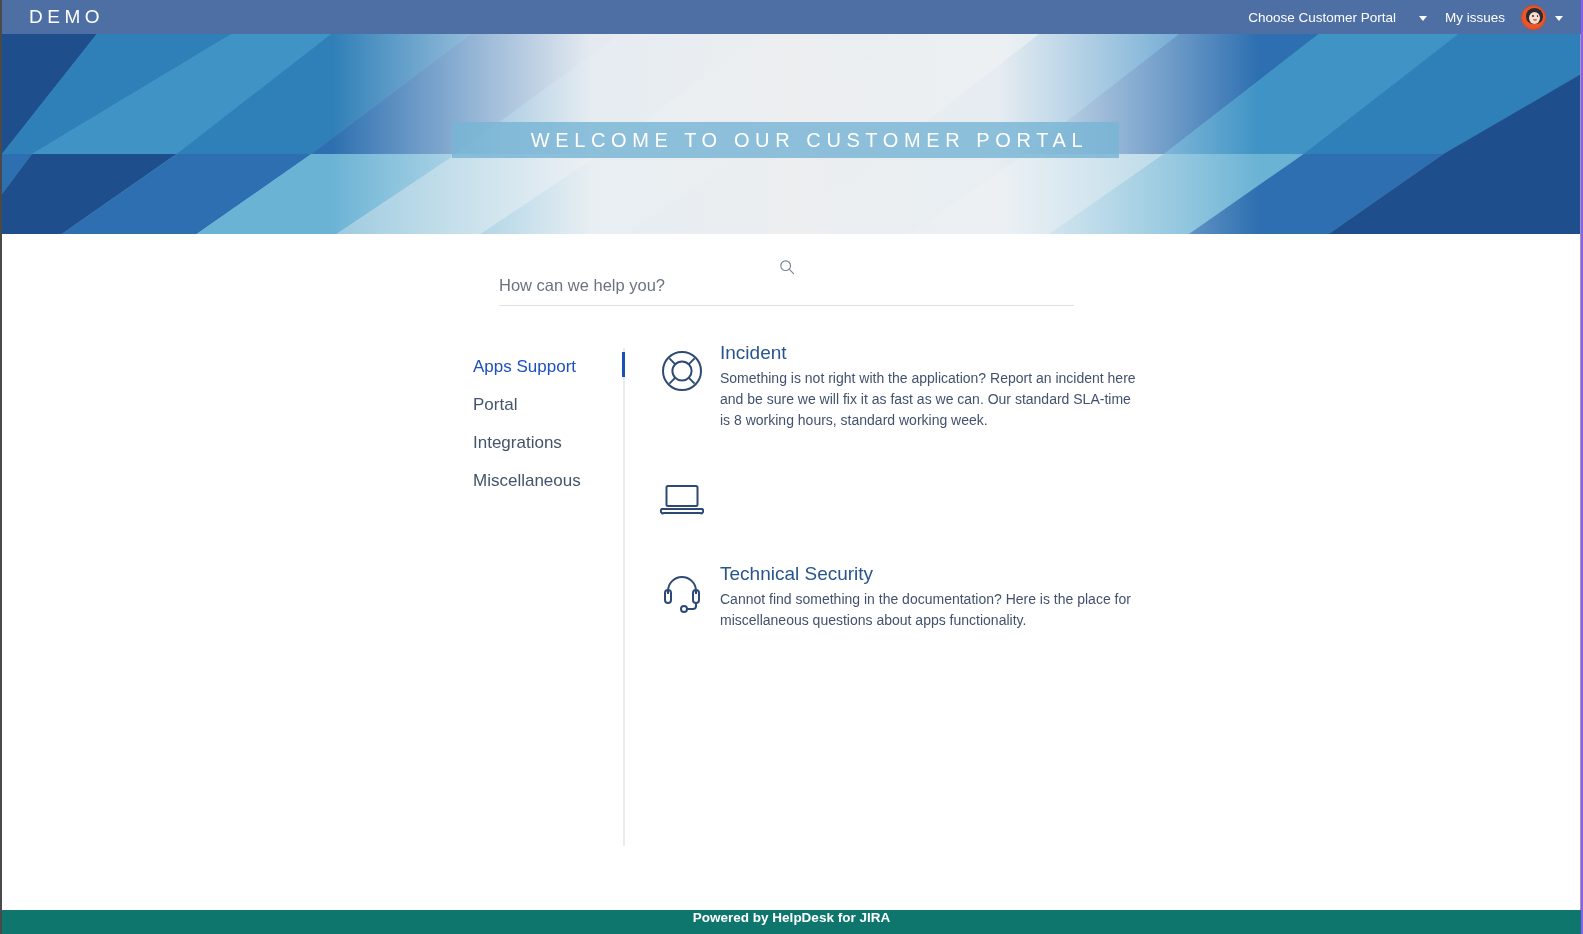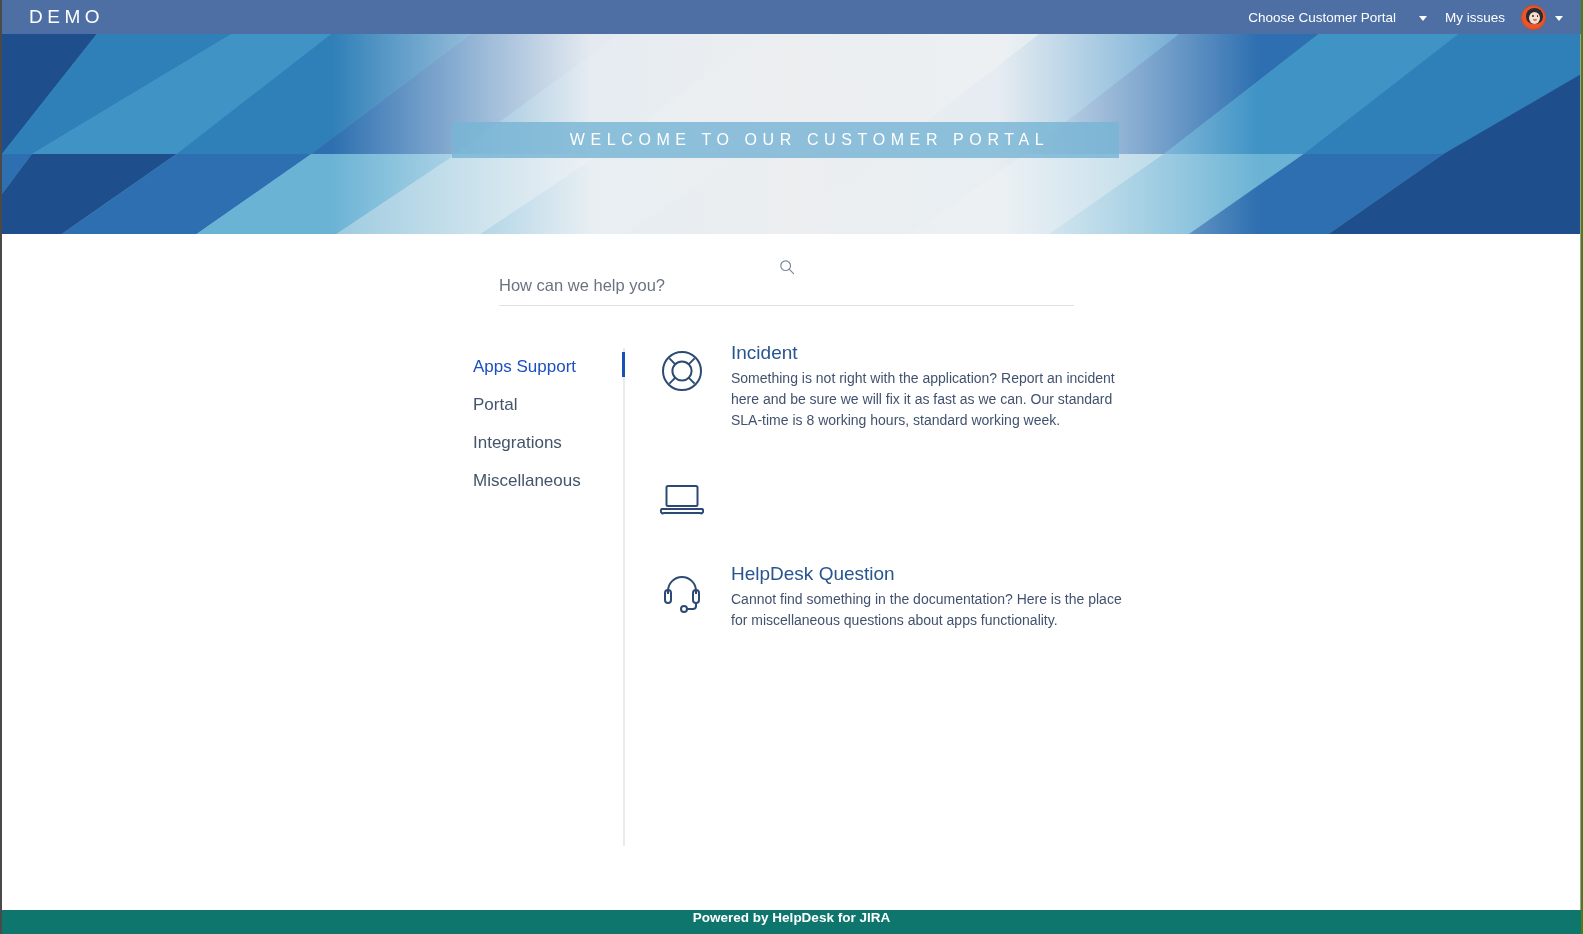--- a/index.html
+++ b/index.html
@@ -8,21 +8,21 @@
     width: 1583px; height: 934px;
     font-family: "Liberation Sans", sans-serif;
     background: #ffffff;
     overflow: hidden;
   }
   .window {
     position: relative;
     width: 1583px; height: 934px;
     background: #ffffff;
     border-left: 2px solid #4a4a4a;
-    border-right: 2px solid #4d7c0f;
+    border-right: 2px solid #8b5cf6;
     overflow: hidden;
   }
 
   
   .topbar {
     position: absolute; top: 0; left: 0; right: 0;
     height: 34px;
     background: #4d6fa4;
     display: flex; align-items: center;
     z-index: 30;
@@ -89,21 +89,21 @@
   .hero svg { display: block; width: 100%; height: 100%; }
   .hero-band {
     position: absolute;
     left: 450px; top: 88px;
     width: 667px; height: 36px;
     background: rgba(120, 180, 212, 0.82);
     display: flex; align-items: center; justify-content: center;
   }
   .hero-band span {
     color: #ffffff;
-    font-size: 16px;
+    font-size: 20px;
     letter-spacing: 5.6px;
     font-weight: 400;
     white-space: nowrap;
     margin-left: 48px;
   }
 
   
   .search-wrap {
     position: absolute;
     left: 497px; top: 258px;
@@ -159,21 +159,20 @@
   }
 
   .request-list {
     position: absolute; left: 658px; top: 0;
     width: 480px;
   }
   .request {
     display: flex;
     margin-bottom: 44px;
     cursor: pointer;
-    gap: 11px;
   }
   .req-icon {
     width: 44px; flex: none;
     margin-right: 16px;
     padding-top: 9px;
     display: flex; justify-content: center;
   }
   .req-body { flex: 1; }
   .req-title {
     font-size: 19px;
@@ -339,21 +338,21 @@
           <div class="req-icon">
             <svg width="44" height="44" viewBox="0 0 44 44" fill="none">
               <path d="M8 24 v-3 a14 14 0 0 1 28 0 v3" stroke="#2d4a73" stroke-width="2" fill="none"></path>
               <rect x="5" y="20" width="6" height="13" rx="3" stroke="#2d4a73" stroke-width="2"></rect>
               <rect x="33" y="20" width="6" height="13" rx="3" stroke="#2d4a73" stroke-width="2"></rect>
               <path d="M36 33 v3 a3 3 0 0 1 -3 3 h-6" stroke="#2d4a73" stroke-width="2" fill="none"></path>
               <circle cx="24" cy="39" r="3" stroke="#2d4a73" stroke-width="2"></circle>
             </svg>
           </div>
           <div class="req-body">
-            <div class="req-title">HelpDesk Question</div>
+            <div class="req-title">Technical Security</div>
             <div class="req-desc">Cannot find something in the documentation? Here is the place for miscellaneous questions about apps functionality.</div>
           </div>
         </div>
 
 
       </div>
     </div>
   </div>
 
   <div class="edge-right"></div>

